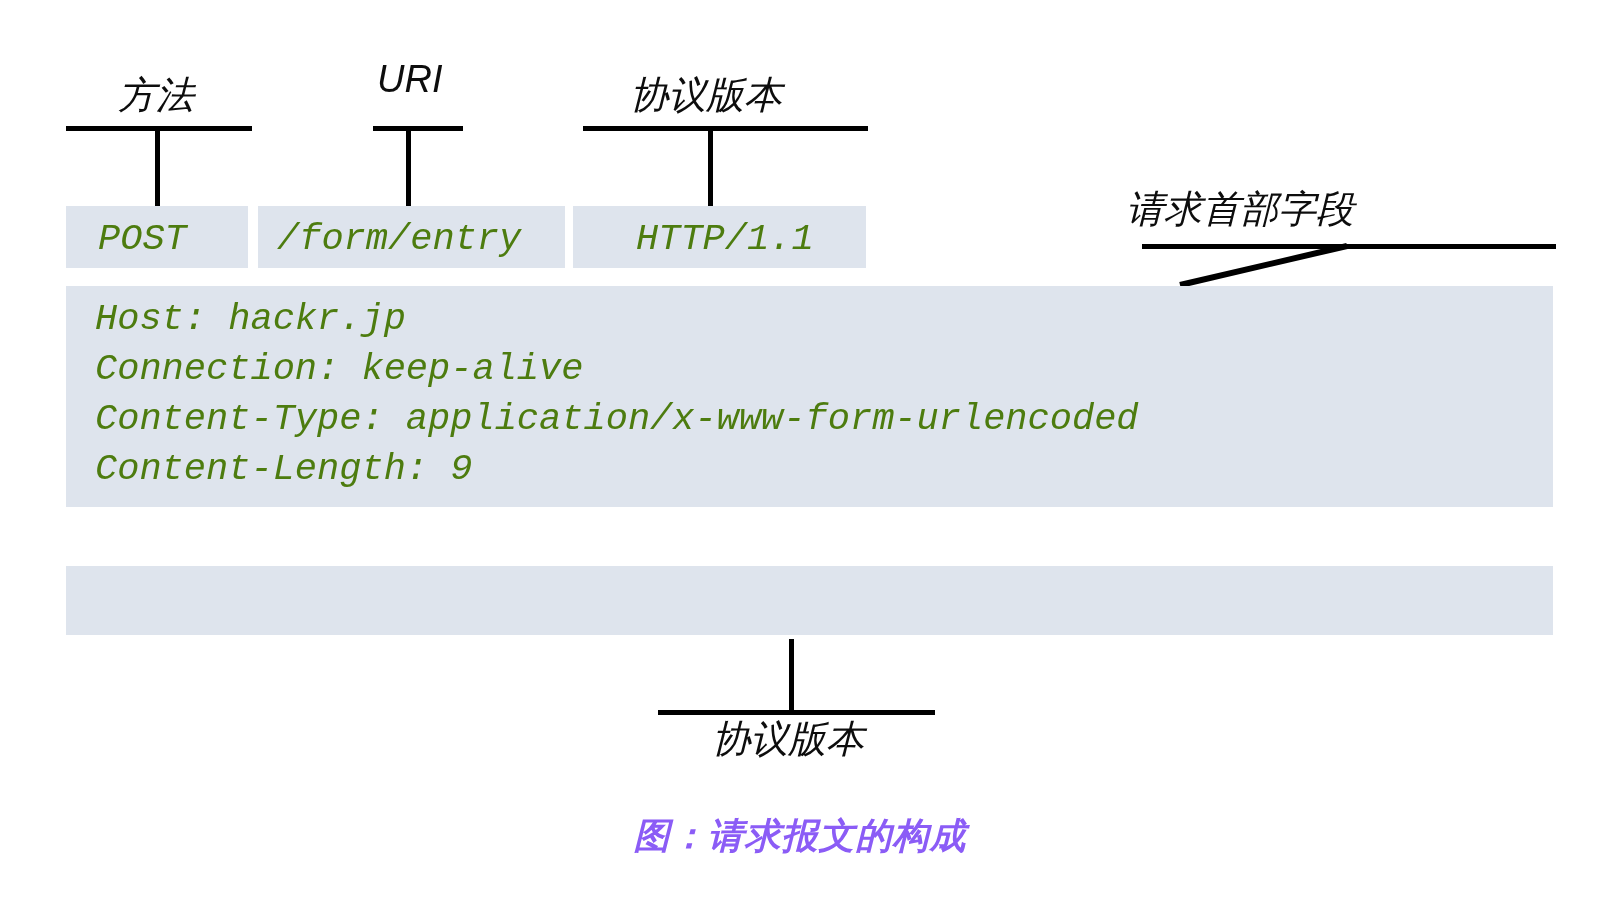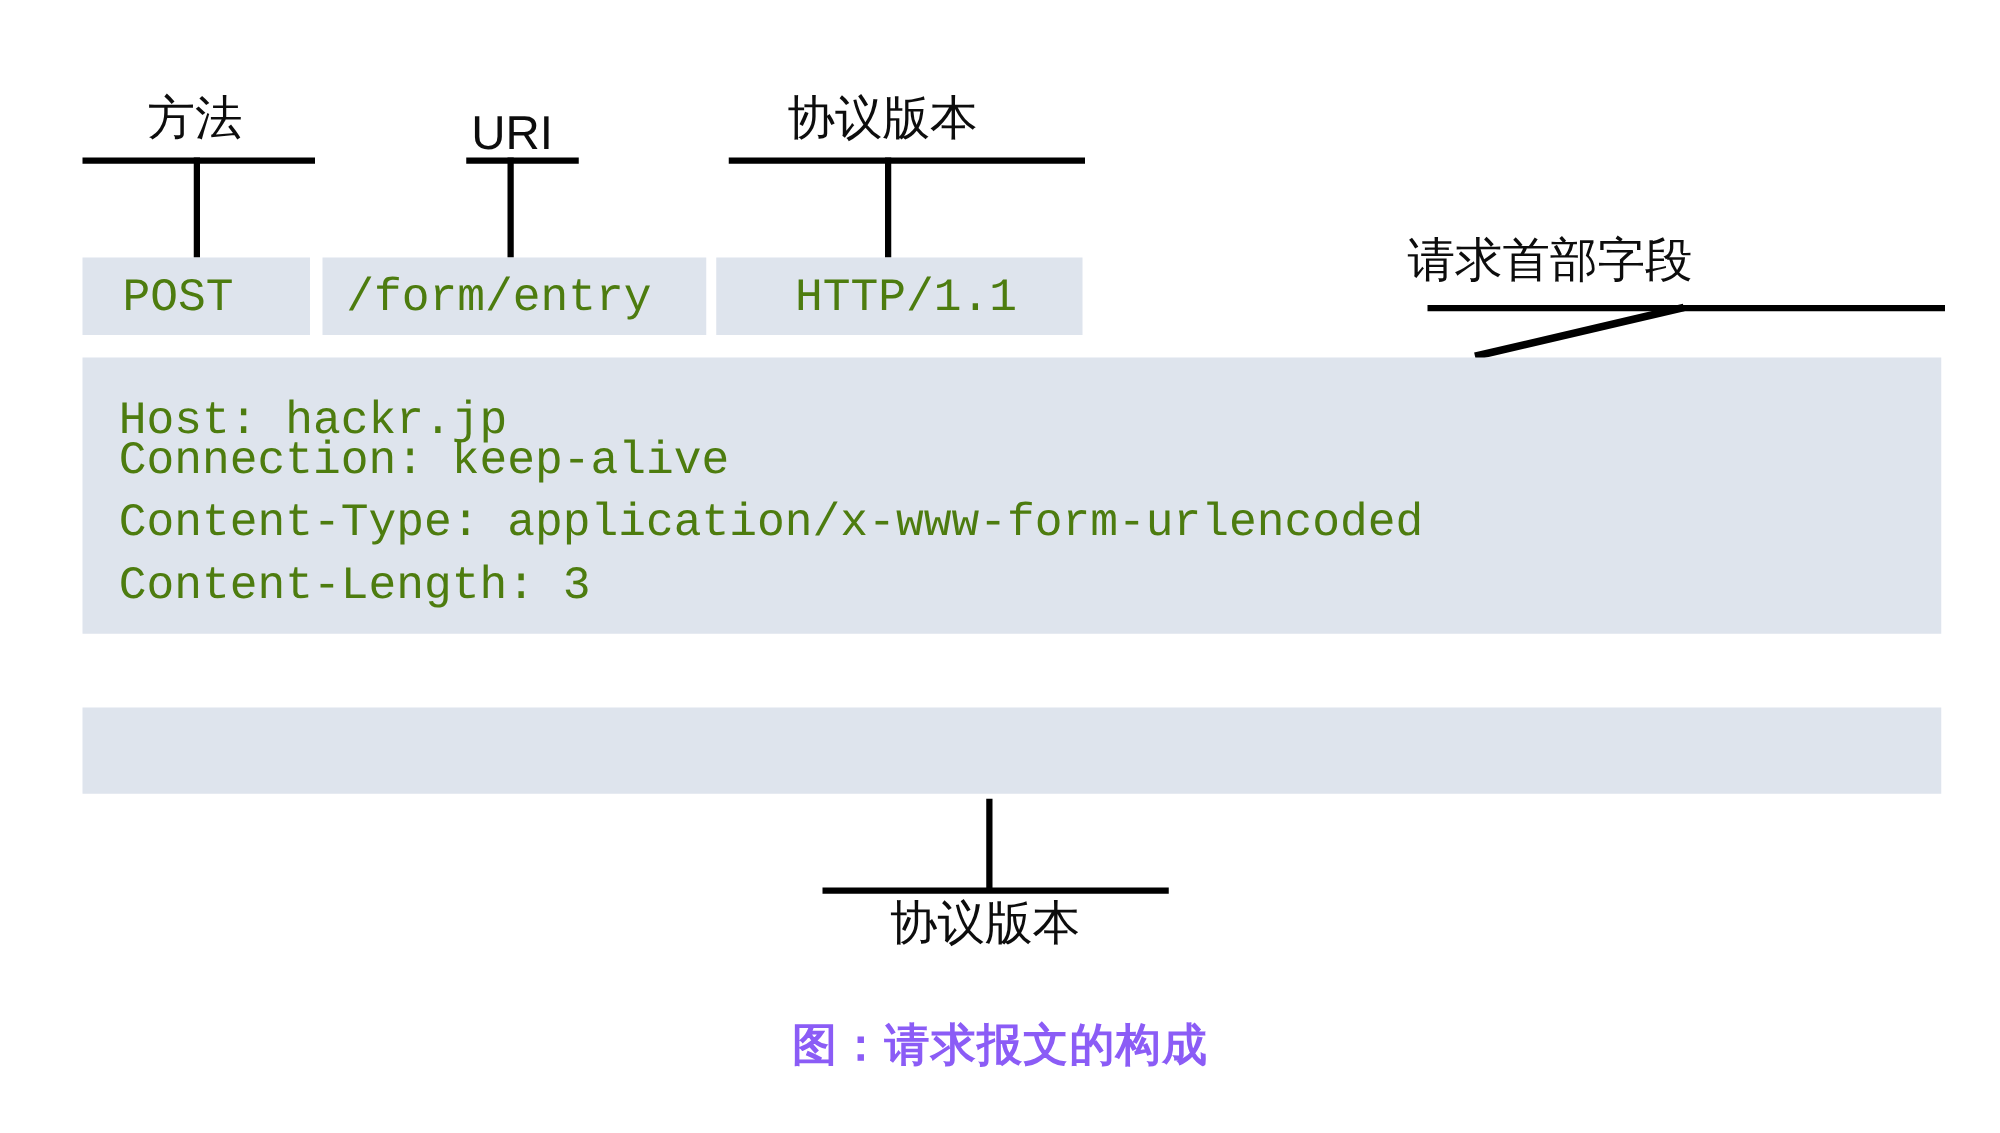--- a/index.html
+++ b/index.html
@@ -11,20 +11,21 @@
   body {
     font-family: "Liberation Sans", sans-serif;
     color: #000000;
   }
   #figure {
     position: relative;
     width: 1600px;
     height: 906px;
     background: #ffffff;
     overflow: hidden;
+    font-style: italic;
   }
 
   
   .box {
     position: absolute;
     background: #dee4ed;
   }
   .hline {
     position: absolute;
     background: #000000;
@@ -57,39 +58,39 @@
   #uri-box      { left: 258px; top: 206px; width: 307px; height: 62px; }
   #version-box  { left: 573px; top: 206px; width: 293px; height: 62px; }
 
   #method-text  { left: 98px;  top: 221px; }
   #uri-text     { left: 277px; top: 221px; text-align: center; }
   #version-text { left: 636px; top: 221px; }
 
   
   #header-box { left: 66px; top: 286px; width: 1487px; height: 221px; }
   .header-line { left: 95px; }
-  #header-line-0 { top: 301px; margin-top: 18px; }
+  #header-line-0 { top: 301px; }
   #header-line-1 { top: 351px; }
   #header-line-2 { top: 401px; }
   #header-line-3 { top: 451px; }
 
   
   #body-box  { left: 66px; top: 566px; width: 1487px; height: 69px; }
   #body-text { left: 95px; top: 571px; }
 
   
   #method-leader-h  { left: 66px;  top: 126px; width: 186px; }
   #method-leader-v  { left: 155px; top: 126px; height: 80px; }
   #uri-leader-h     { left: 373px; top: 126px; width: 90px;  }
   #uri-leader-v     { left: 406px; top: 126px; height: 80px; }
   #version-leader-h { left: 583px; top: 126px; width: 285px; }
   #version-leader-v { left: 708px; top: 126px; height: 80px; }
 
   #method-label  { left: 118px; top: 76px; }
-  #uri-label     { left: 377px; top: 88px; }
+  #uri-label     { left: 377px; top: 60px; }
   #version-label { left: 630px; top: 76px; }
 
   
   #headers-leader-h { left: 1142px; top: 244px; width: 414px; }
   #headers-label    { left: 1126px; top: 190px; }
   #headers-diagonal {
     position: absolute;
     left: 1175px;
     top: 240px;
     width: 180px;
@@ -146,21 +147,21 @@
   <div class="cjk-label" id="headers-label">请求首部字段</div>
   <div class="hline" id="headers-leader-h"></div>
   <svg id="headers-diagonal" viewBox="0 0 180 50" width="180" height="50">
     <line x1="5" y1="45" x2="172" y2="6" stroke="#000000" stroke-width="6"></line>
   </svg>
 
   <div class="box" id="header-box"></div>
   <div class="mono header-line" id="header-line-0">Host: hackr.jp</div>
   <div class="mono header-line" id="header-line-2">Content-Type: application/x-www-form-urlencoded</div>
   <div class="mono header-line" id="header-line-1">Connection: keep-alive</div>
-  <div class="mono header-line" id="header-line-3">Content-Length: 3</div>
+  <div class="mono header-line" id="header-line-3">Content-Length: 9</div>
 
   <div class="box" id="body-box"></div>
 
   <div class="vline" id="body-leader-v"></div>
   <div class="hline" id="body-leader-h"></div>
   <div class="cjk-label" id="body-label">协议版本</div>
 
   <div id="caption">图：请求报文的构成</div>
 
 </div>

